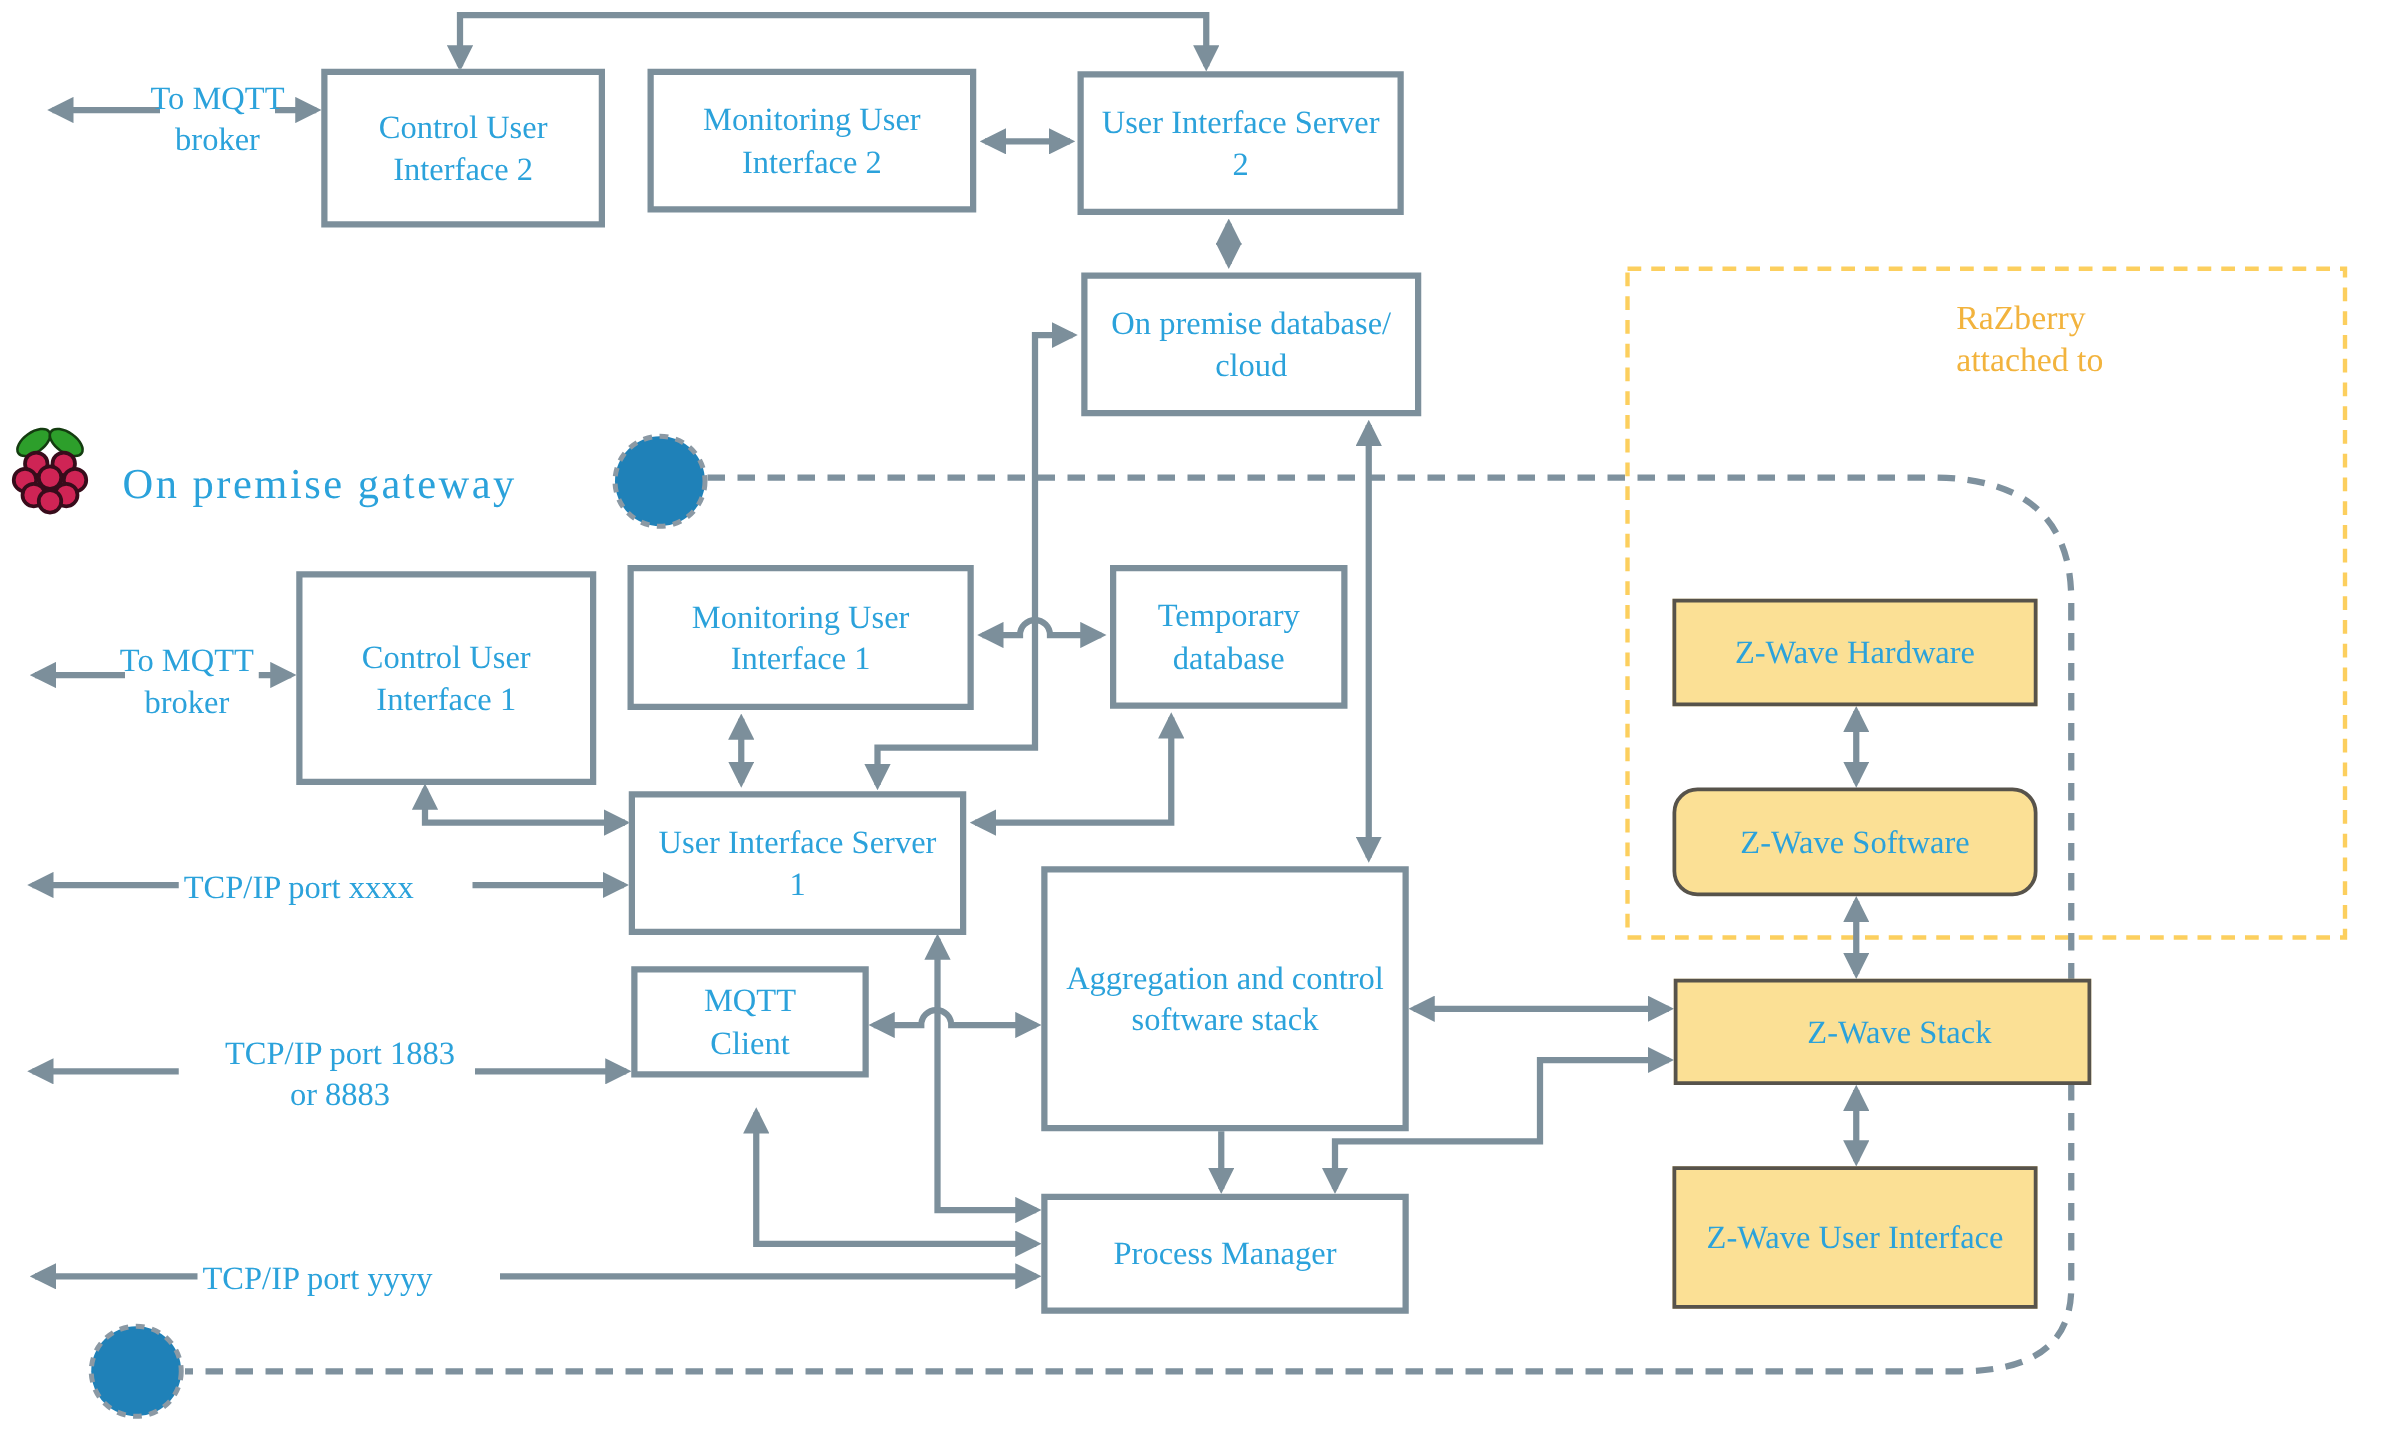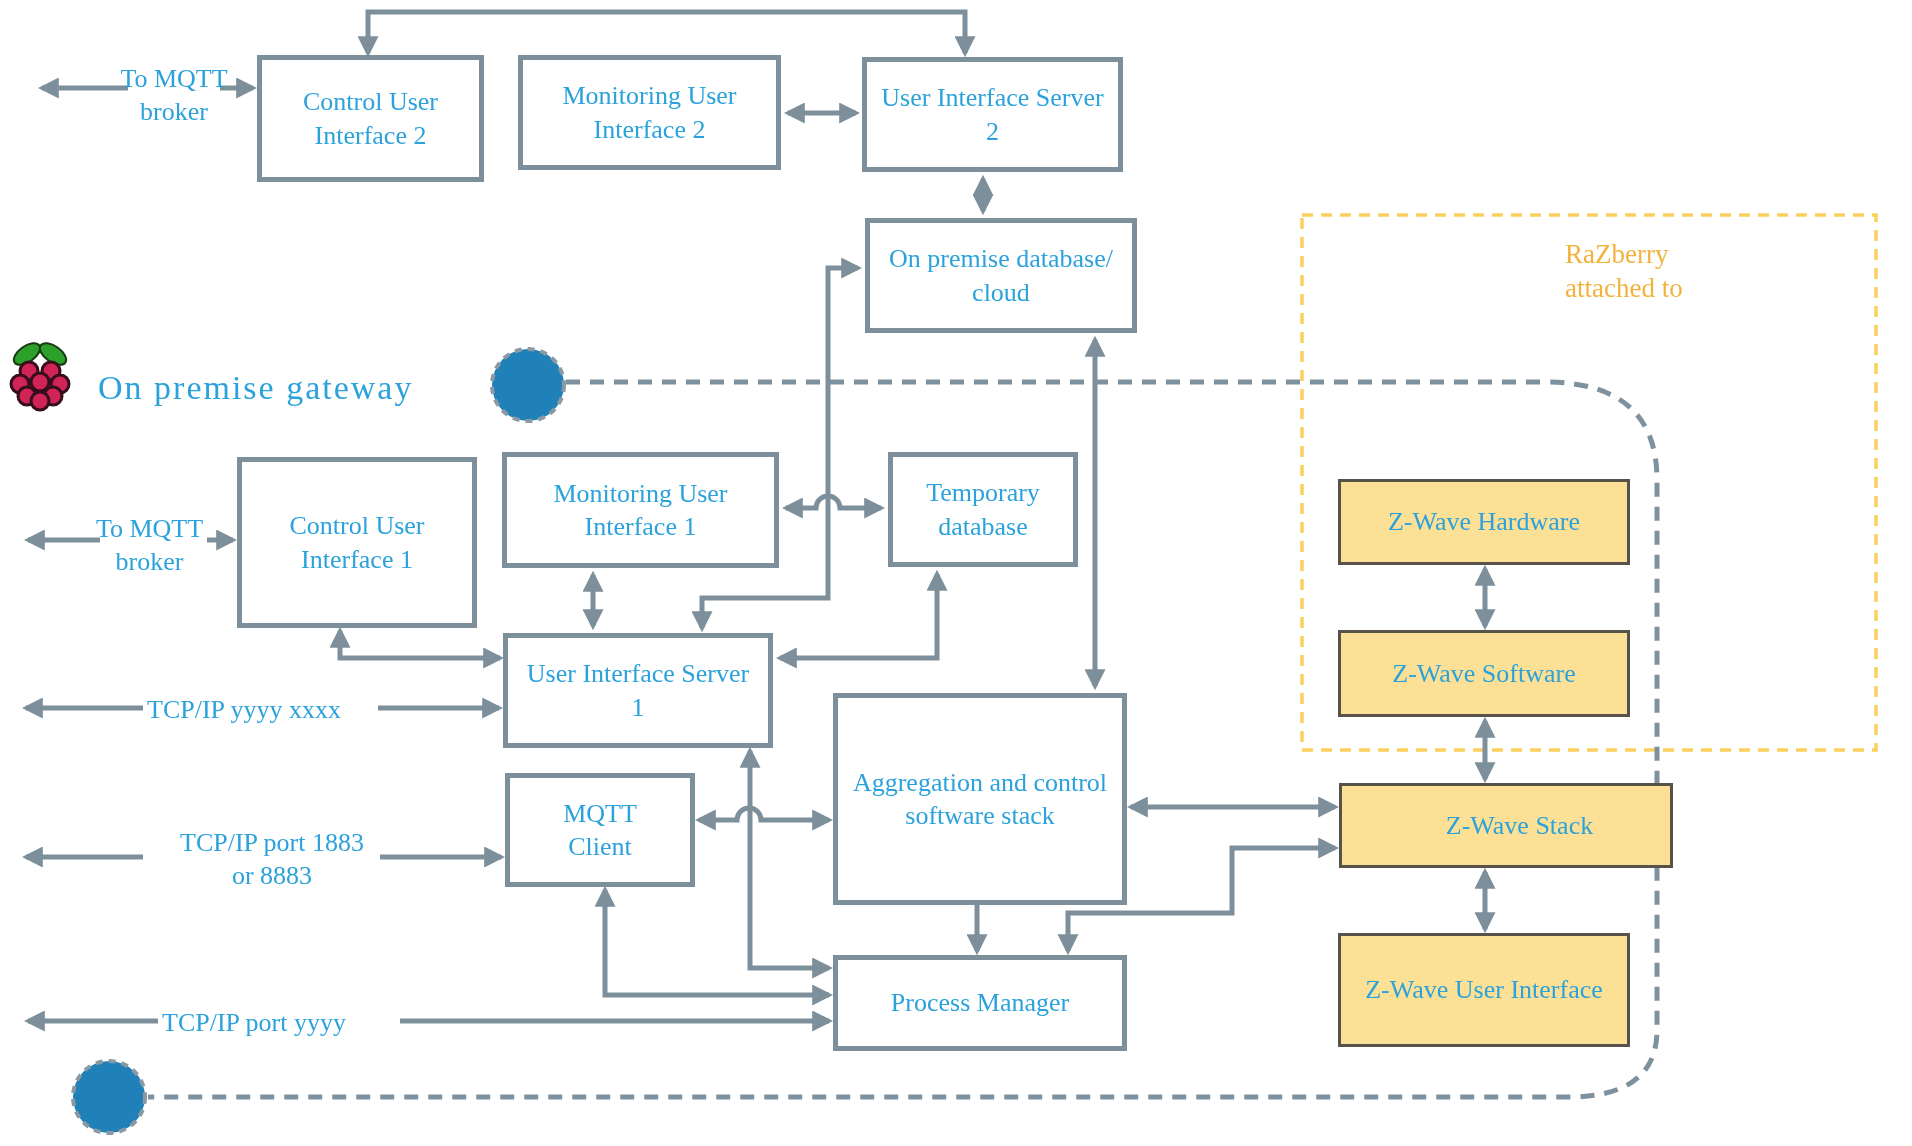--- a/index.html
+++ b/index.html
@@ -139,47 +139,47 @@
 <div class="node" style="left:865px;top:218px;width:272px;height:115px;">On premise database/ cloud</div>
 
 <div class="node" style="left:237px;top:457px;width:240px;height:171px;">Control User Interface 1</div>
 
 <div class="node" style="left:502px;top:452px;width:277px;height:116px;">Monitoring User Interface 1</div>
 
 <div class="node" style="left:888px;top:452px;width:190px;height:115px;">Temporary database</div>
 
 <div class="node" style="left:503px;top:633px;width:270px;height:115px;">User Interface Server 1</div>
 
-<div class="node narrow" style="left:505px;top:773px;width:190px;height:114px;font-family:Liberation Serif, serif;">MQTT Client</div>
+<div class="node narrow" style="left:505px;top:773px;width:190px;height:89px;font-family:Liberation Serif, serif;">MQTT Client</div>
 
 <div class="node" style="left:833px;top:693px;width:294px;height:212px;">Aggregation and control software stack</div>
 
 <div class="node" style="left:833px;top:955px;width:294px;height:96px;">Process Manager</div>
 
 <div class="node zwave" style="left:1338px;top:479px;width:292px;height:86px;">Z-Wave Hardware</div>
 
-<div class="node zwave" style="left:1338px;top:630px;width:292px;height:87px;">Z-Wave Software</div>
+<div class="node zwave" style="left:1338px;top:630px;width:292px;height:87px;border-radius:20px;">Z-Wave Software</div>
 
 <div class="node zwave" style="left:1339px;top:783px;width:334px;height:85px;padding-left:41px;">Z-Wave Stack</div>
 
 <div class="node zwave" style="left:1338px;top:933px;width:292px;height:114px;">Z-Wave User Interface</div>
 
 <div class="ann center" style="left:118px;top:62px;width:112px;">
   <div>To MQTT</div>
   <div>broker</div>
 </div>
 
 <div class="ann gateway-title" style="left:98px;top:366px;">On premise gateway</div>
 
 <div class="ann center" style="left:92px;top:512px;width:115px;">
   <div>To MQTT</div>
   <div>broker</div>
 </div>
 
-<div class="ann" style="left:147px;top:693px;">TCP/IP yyyy xxxx</div>
+<div class="ann" style="left:147px;top:693px;">TCP/IP port xxxx</div>
 
 <div class="ann center" style="left:158px;top:826px;width:228px;">
   <div>TCP/IP port 1883</div>
   <div>or 8883</div>
 </div>
 
 <div class="ann" style="left:162px;top:1006px;">TCP/IP port yyyy</div>
 
 <div class="ann razberry" style="left:1565px;top:238px;width:280px;">
   <div>RaZberry</div>

